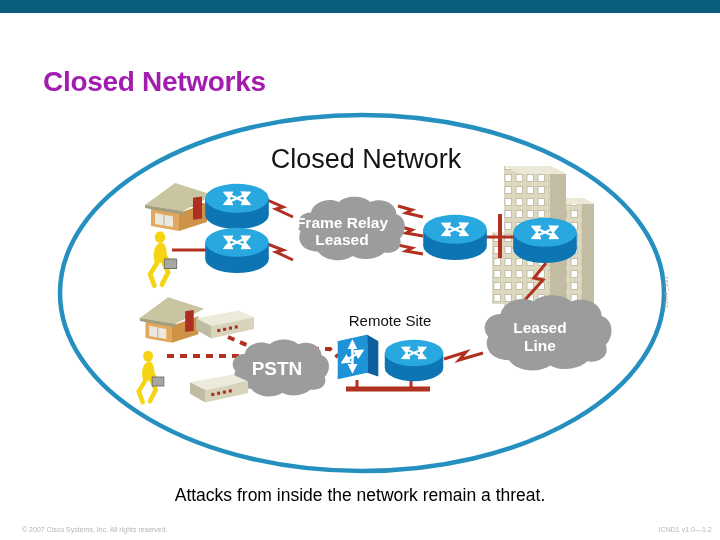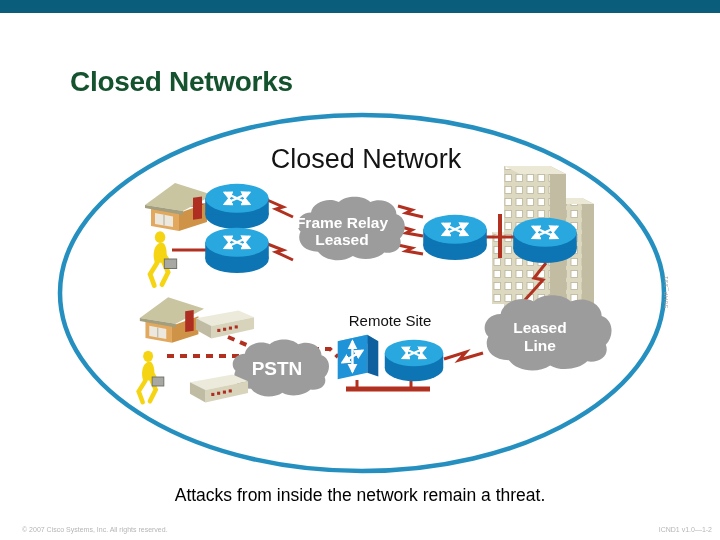--- a/index.html
+++ b/index.html
@@ -1,20 +1,20 @@
 <!DOCTYPE html>
 <html><head>
 <meta charset="utf-8">
 <style>
   html,body{margin:0;padding:0;background:#888;}
   .slide{position:relative;width:720px;height:540px;background:#ffffff;overflow:hidden;
          font-family:"Liberation Sans", sans-serif;}
   .topbar{position:absolute;left:0;top:0;width:720px;height:13px;background:#0b5d7c;}
-  .title{position:absolute;left:70px;top:66px;margin:0;font-size:28px;font-weight:700;
-         color:#14532d;letter-spacing:-0.3px;}
+  .title{position:absolute;left:43px;top:66px;margin:0;font-size:28px;font-weight:700;
+         color:#a21caf;letter-spacing:-0.3px;}
   .diagram{position:absolute;left:0;top:0;width:720px;height:540px;}
   .diagram text{font-family:"Liberation Sans", sans-serif;}
   .dg-title{font-size:27px;fill:#141414;}
   .cloud-label{font-size:15.5px;font-weight:700;fill:#ffffff;}
   .pstn-label{font-size:19px;font-weight:700;fill:#ffffff;}
   .site-label{font-size:15px;fill:#111111;}
   .caption{position:absolute;left:0;top:485px;width:720px;text-align:center;
            font-size:17.5px;color:#000000;}
   .watermark{position:absolute;left:663px;top:308px;font-size:6px;color:#9a9a9a;
              transform:rotate(-90deg);transform-origin:0 0;white-space:nowrap;letter-spacing:0.5px;}

